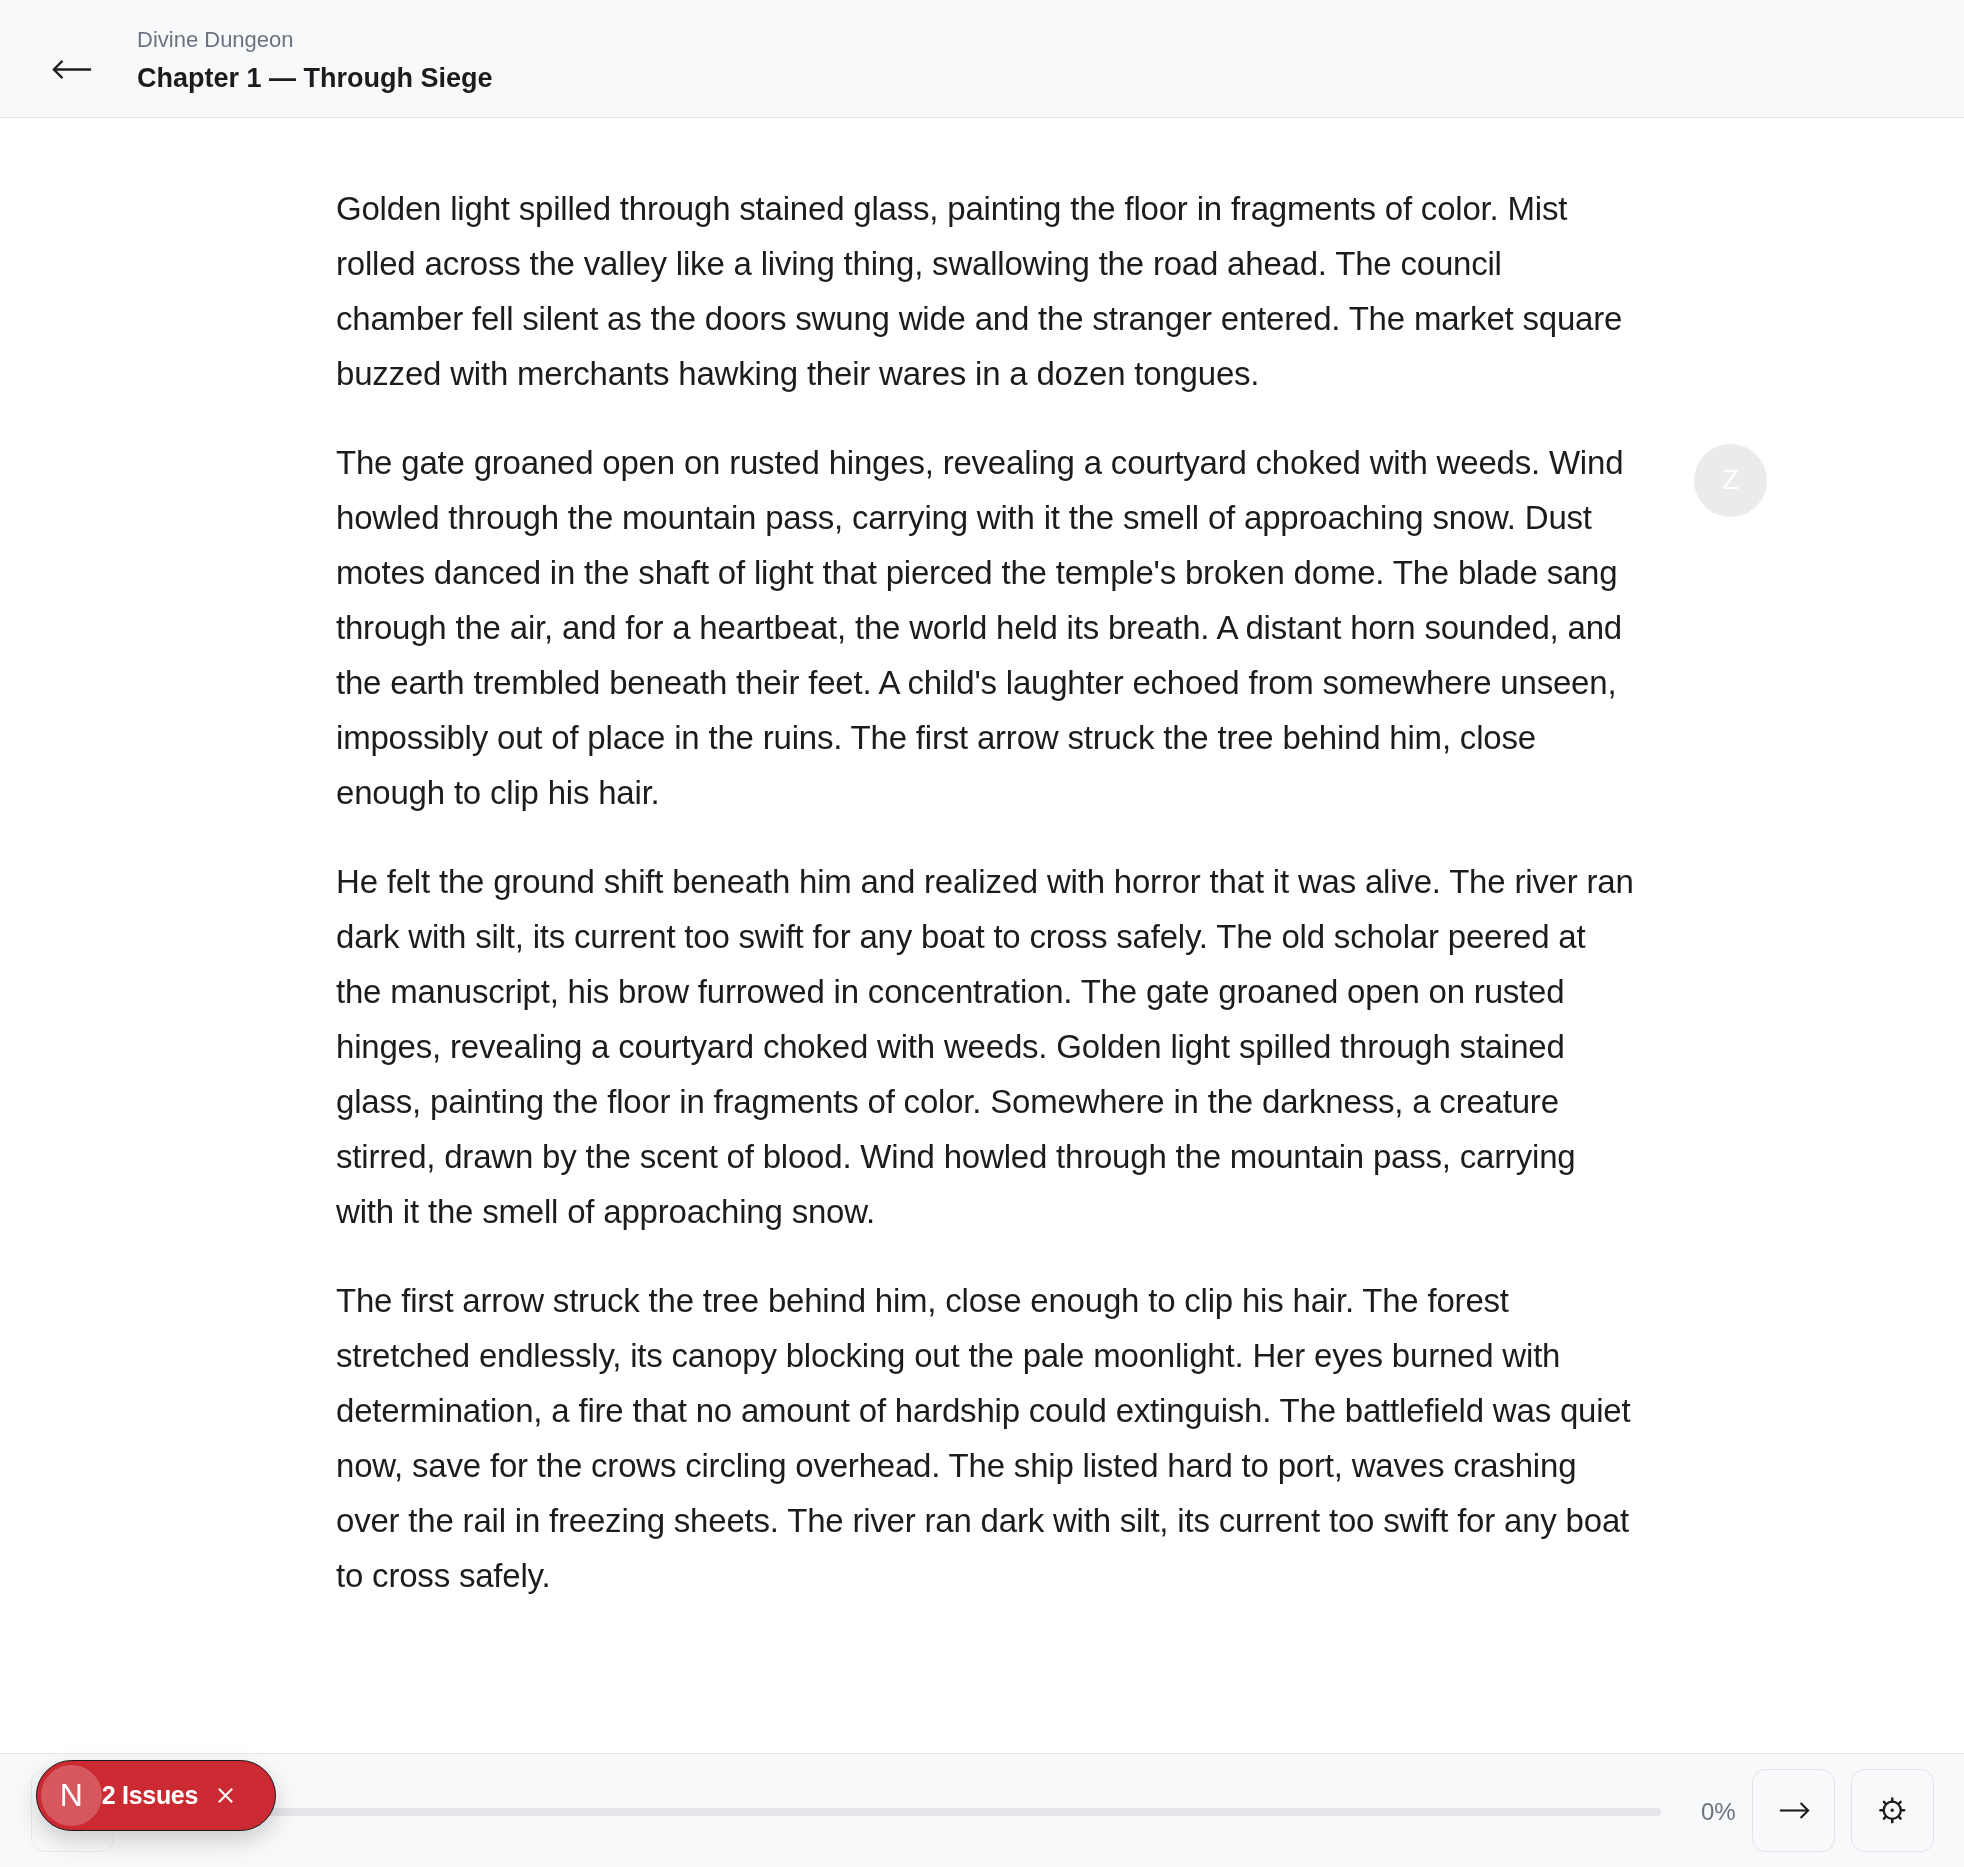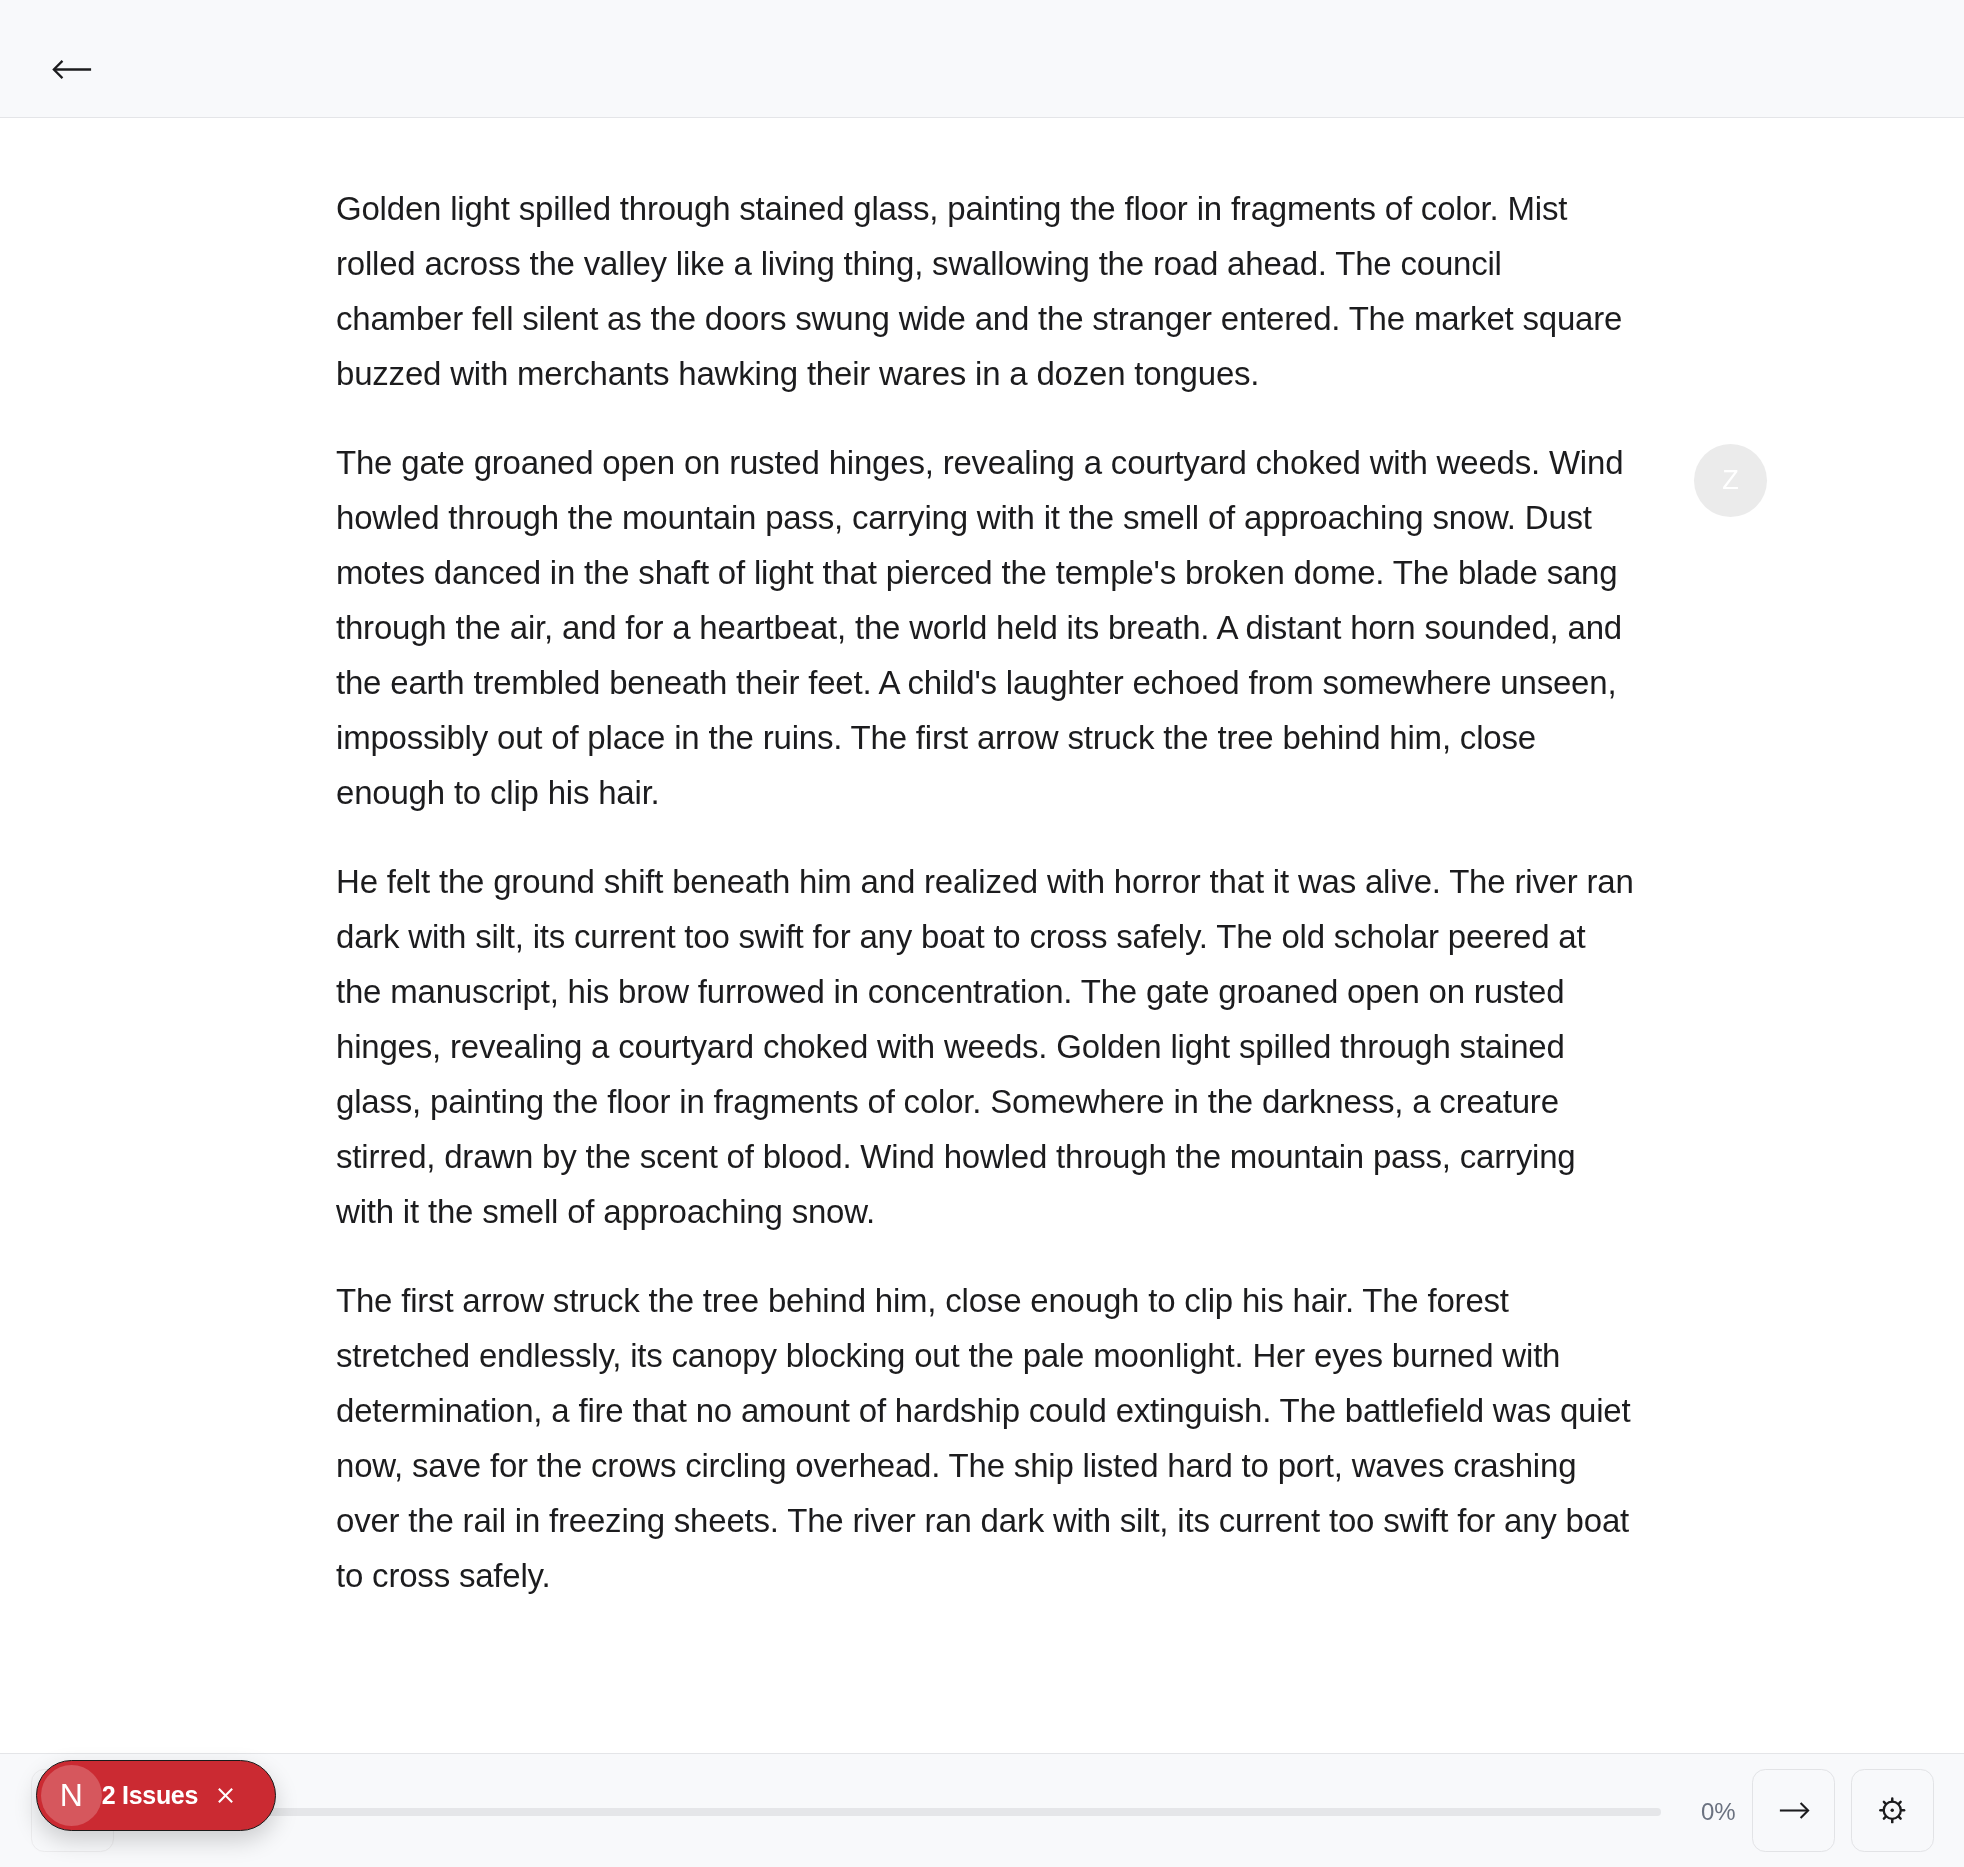--- a/index.html
+++ b/index.html
@@ -157,20 +157,24 @@
 </style>
 </head>
 <body>
 
 <header class="header">
   <div class="back-btn">
     <svg viewBox="0 0 44 24">
       <line x1="3" y1="12" x2="42" y2="12" stroke="#1c1c1e" stroke-width="2.4"></line>
       <polyline points="12,3 3,12 12,21" fill="none" stroke="#1c1c1e" stroke-width="2.4"></polyline>
     </svg>
+  </div>
+  <div class="header-text">
+    <span class="book-title">Divine Dungeon</span>
+    <span class="chapter-title">Chapter 1 — Through Siege</span>
   </div>
 </header>
 
 <main class="main">
   <article class="content">
     <p>Golden light spilled through stained glass, painting the floor in fragments of color. Mist rolled across the valley like a living thing, swallowing the road ahead. The council chamber fell silent as the doors swung wide and the stranger entered. The market square buzzed with merchants hawking their wares in a dozen tongues.</p>
     <p>The gate groaned open on rusted hinges, revealing a courtyard choked with weeds. Wind howled through the mountain pass, carrying with it the smell of approaching snow. Dust motes danced in the shaft of light that pierced the temple's broken dome. The blade sang through the air, and for a heartbeat, the world held its breath. A distant horn sounded, and the earth trembled beneath their feet. A child's laughter echoed from somewhere unseen, impossibly out of place in the ruins. The first arrow struck the tree behind him, close enough to clip his hair.</p>
     <p>He felt the ground shift beneath him and realized with horror that it was alive. The river ran dark with silt, its current too swift for any boat to cross safely. The old scholar peered at the manuscript, his brow furrowed in concentration. The gate groaned open on rusted hinges, revealing a courtyard choked with weeds. Golden light spilled through stained glass, painting the floor in fragments of color. Somewhere in the darkness, a creature stirred, drawn by the scent of blood. Wind howled through the mountain pass, carrying with it the smell of approaching snow.</p>
     <p>The first arrow struck the tree behind him, close enough to clip his hair. The forest stretched endlessly, its canopy blocking out the pale moonlight. Her eyes burned with determination, a fire that no amount of hardship could extinguish. The battlefield was quiet now, save for the crows circling overhead. The ship listed hard to port, waves crashing over the rail in freezing sheets. The river ran dark with silt, its current too swift for any boat to cross safely.</p>
   </article>

